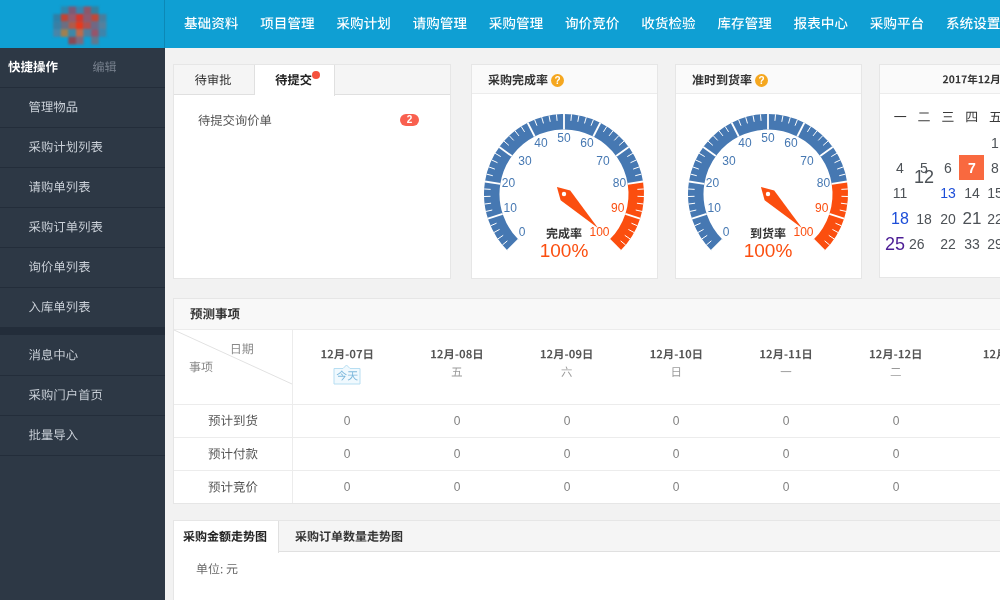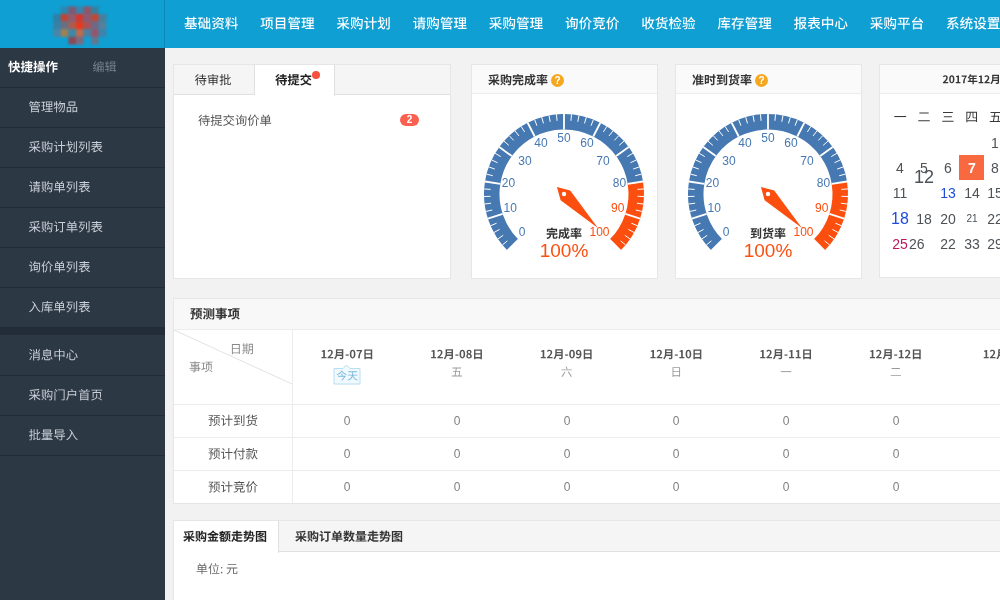--- a/index.html
+++ b/index.html
@@ -211,23 +211,23 @@
     <div class="num" style="left:957px;top:161px;width:30px;text-align:center;font-size:14px;color:#fff;line-height:14px;font-weight:bold">7</div>
     <div class="num" style="left:980px;top:161px;width:30px;text-align:center;font-size:14px;color:#4d5257;line-height:14px">8</div>
     <div class="num" style="left:885px;top:186px;width:30px;text-align:center;font-size:14px;color:#4d5257;line-height:14px">11</div>
     <div class="num" style="left:909px;top:170px;width:30px;text-align:center;font-size:18px;color:#4d5257;line-height:14px">12</div>
     <div class="num" style="left:933px;top:186px;width:30px;text-align:center;font-size:14px;color:#1d4ed8;line-height:14px">13</div>
     <div class="num" style="left:957px;top:186px;width:30px;text-align:center;font-size:14px;color:#4d5257;line-height:14px">14</div>
     <div class="num" style="left:980px;top:186px;width:30px;text-align:center;font-size:14px;color:#4d5257;line-height:14px">15</div>
     <div class="num" style="left:885px;top:212px;width:30px;text-align:center;font-size:16px;color:#1d4ed8;line-height:14px">18</div>
     <div class="num" style="left:909px;top:212px;width:30px;text-align:center;font-size:14px;color:#4d5257;line-height:14px">18</div>
     <div class="num" style="left:933px;top:212px;width:30px;text-align:center;font-size:14px;color:#4d5257;line-height:14px">20</div>
-    <div class="num" style="left:957px;top:212px;width:30px;text-align:center;font-size:10px;color:#4d5257;line-height:14px">21</div>
+    <div class="num" style="left:957px;top:212px;width:30px;text-align:center;font-size:17px;color:#4d5257;line-height:14px">21</div>
     <div class="num" style="left:980px;top:212px;width:30px;text-align:center;font-size:14px;color:#4d5257;line-height:14px">22</div>
-    <div class="num" style="left:885px;top:237px;width:30px;text-align:center;font-size:14px;color:#be185d;line-height:14px">25</div>
+    <div class="num" style="left:885px;top:237px;width:30px;font-size:18px;color:#4c1d95;line-height:14px">25</div>
     <div class="num" style="left:909px;top:237px;width:30px;text-align:left;font-size:14px;color:#4d5257;line-height:14px">26</div>
     <div class="num" style="left:933px;top:237px;width:30px;text-align:center;font-size:14px;color:#4d5257;line-height:14px">22</div>
     <div class="num" style="left:957px;top:237px;width:30px;text-align:center;font-size:14px;color:#4d5257;line-height:14px">33</div>
     <div class="num" style="left:980px;top:237px;width:30px;text-align:center;font-size:14px;color:#4d5257;line-height:14px">29</div>
     <div class="card" style="left:173px;top:298px;width:1000px;height:206px"></div>
     <div class="abs" style="left:174px;top:299px;width:998px;height:30px;background:#f8f8f8"></div>
     <div class="abs" style="left:174px;top:329px;width:998px;height:1px;background:#ececec"></div>
     <div class="abs" style="left:292px;top:329px;width:1px;height:174px;background:#ececec"></div>
     <svg class="abs" style="left:174px;top:329px" width="118" height="75" viewBox="0 0 118 75">
       <line x1="0" y1="1" x2="118" y2="55" stroke="#e2e2e2" stroke-width="1"></line>

